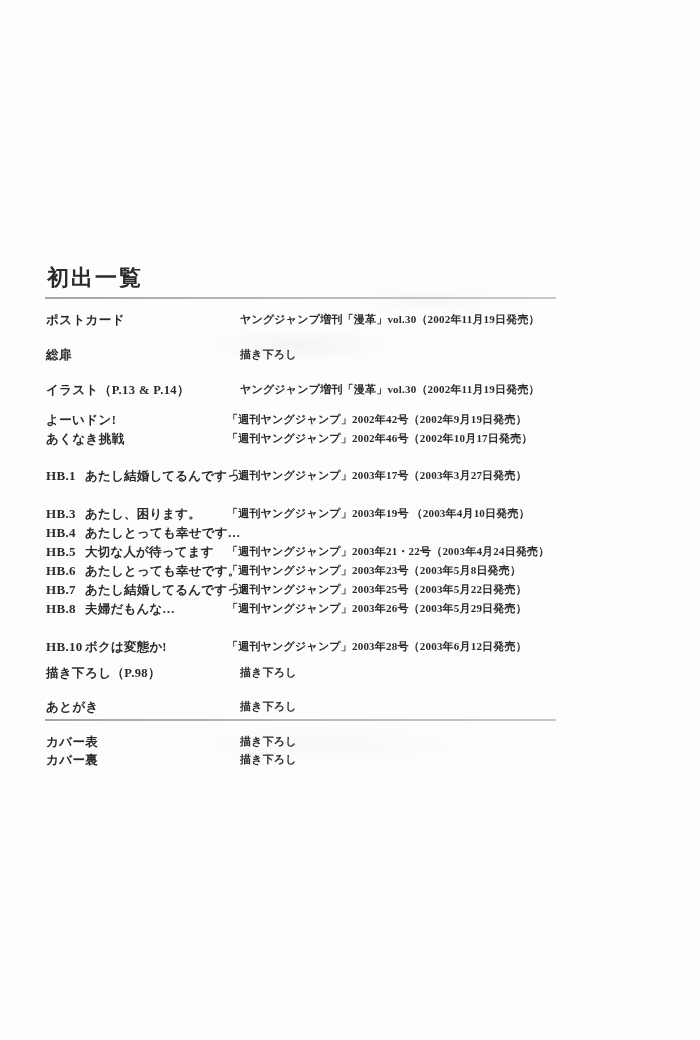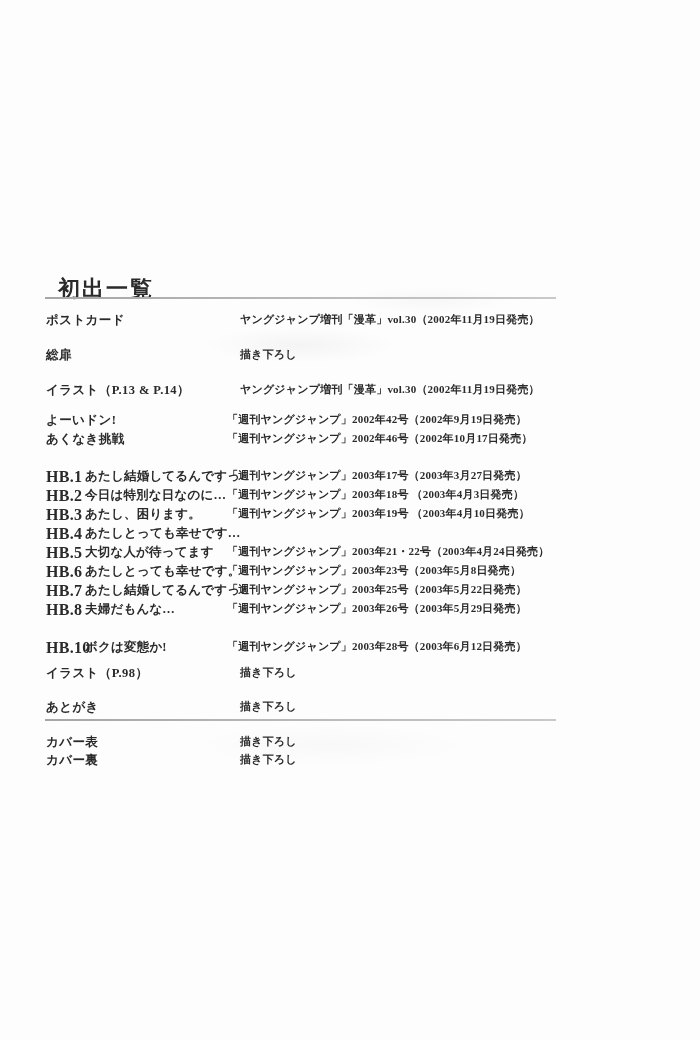--- a/index.html
+++ b/index.html
@@ -19,40 +19,40 @@
     width:700px;height:1040px;
     background:
       radial-gradient(ellipse 140px 26px at 300px 345px, rgba(0,0,0,0.035), rgba(0,0,0,0) 70%),
       radial-gradient(ellipse 120px 20px at 430px 300px, rgba(0,0,0,0.025), rgba(0,0,0,0) 70%),
       radial-gradient(ellipse 200px 30px at 330px 745px, rgba(0,0,0,0.02), rgba(0,0,0,0) 70%),
       var(--page-bg);
     color:var(--text-color);
   }
   .page-title{
     position:absolute;left:46px;top:262px;
-    margin:12px;
+    margin:1px;
     font-size:22px;font-weight:bold;
     letter-spacing:2px;
     white-space:nowrap;
   }
   .rule{
     position:absolute;left:45px;width:511px;height:2px;
     background:linear-gradient(to right,#a6a6a6,#bdbdbd 60%,#c9c9c9);
   }
   .rule-1{top:297px;}
   .rule-2{top:719px;}
   .row{position:absolute;left:0;top:0;width:556px;height:16px;}
   .lbl{
     position:absolute;left:46px;top:0;
     font-size:12.5px;font-weight:bold;
     letter-spacing:0.4px;white-space:nowrap;
   }
   .hb-no{
     position:absolute;left:46px;top:0;
-    font-size:16px;font-weight:bold;
+    font-size:13px;font-weight:bold;
     letter-spacing:0.3px;white-space:nowrap;
   }
   .hb-title{
     position:absolute;left:85px;top:0;
     font-size:12.5px;font-weight:bold;
     letter-spacing:0.2px;white-space:nowrap;
   }
   .src{
     position:absolute;left:240px;top:0;
     font-size:11px;font-weight:bold;
@@ -87,25 +87,20 @@
   <div class="row" style="top:431px">
     <span class="lbl">あくなき挑戦</span>
     <span class="src bq">「週刊ヤングジャンプ」2002年46号（2002年10月17日発売）</span>
   </div>
 
   <div class="row" style="top:468px">
     <span class="hb-no">HB.1</span>
     <span class="hb-title">あたし結婚してるんですっ!</span>
     <span class="src bq">「週刊ヤングジャンプ」2003年17号（2003年3月27日発売）</span>
   </div>
-  <div class="row" style="top:487px">
-    <span class="hb-no">HB.2</span>
-    <span class="hb-title">今日は特別な日なのに…</span>
-    <span class="src bq">「週刊ヤングジャンプ」2003年18号 （2003年4月3日発売）</span>
-  </div>
   <div class="row" style="top:506px">
     <span class="hb-no">HB.3</span>
     <span class="hb-title">あたし、困ります。</span>
     <span class="src bq">「週刊ヤングジャンプ」2003年19号 （2003年4月10日発売）</span>
   </div>
   <div class="row" style="top:525px">
     <span class="hb-no">HB.4</span>
     <span class="hb-title">あたしとっても幸せです…</span>
   </div>
   <div class="row" style="top:544px">
@@ -128,21 +123,21 @@
     <span class="hb-title">夫婦だもんな…</span>
     <span class="src bq">「週刊ヤングジャンプ」2003年26号（2003年5月29日発売）</span>
   </div>
   <div class="row" style="top:639px">
     <span class="hb-no">HB.10</span>
     <span class="hb-title">ボクは変態か!</span>
     <span class="src bq">「週刊ヤングジャンプ」2003年28号（2003年6月12日発売）</span>
   </div>
 
   <div class="row" style="top:665px">
-    <span class="lbl">イラスト（P.98）</span>
+    <span class="lbl">描き下ろし（P.98）</span>
     <span class="src">描き下ろし</span>
   </div>
   <div class="row" style="top:699px">
     <span class="lbl">あとがき</span>
     <span class="src">描き下ろし</span>
   </div>
 
   <div class="rule rule-2"></div>
 
   <div class="row" style="top:734px">

